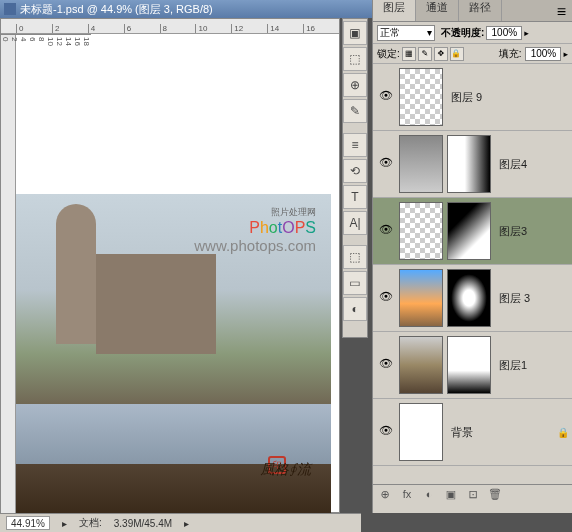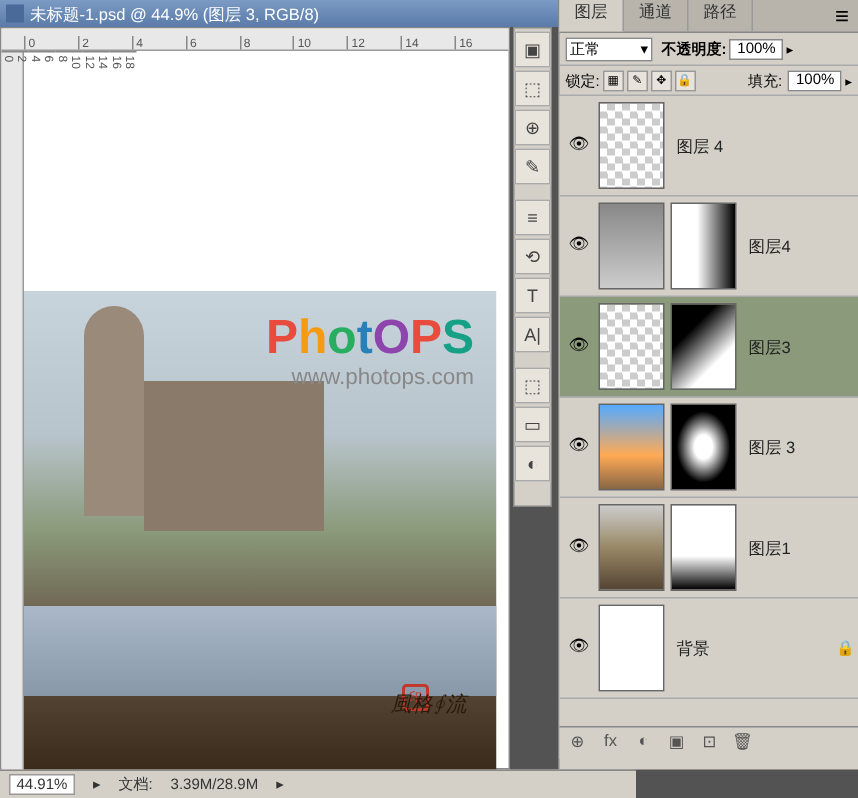--- a/index.html
+++ b/index.html
@@ -12,21 +12,21 @@
 .ruler-h { height: 15px; background: #e8e8e8; border-bottom: 1px solid #999; font-size: 8px; color: #555; display: flex; align-items: flex-end; padding-left: 15px; }
 .ruler-h span { flex: 1; border-left: 1px solid #888; padding-left: 2px; }
 .ruler-v { position: absolute; left: 0; top: 15px; width: 15px; height: 480px; background: #e8e8e8; border-right: 1px solid #999; font-size: 8px; color: #555; writing-mode: vertical-lr; }
 .ruler-v span { display: block; border-top: 1px solid #888; padding-top: 2px; height: 48px; }
 
 .canvas-content { position: absolute; left: 15px; top: 15px; width: 315px; height: 480px; overflow: hidden; }
 .doc-text { padding: 10px 12px; font-size: 16px; font-weight: bold; line-height: 1.6; color: #2a2a2a; font-family: "SimSun", serif; }
 
 .watermark-area { position: absolute; right: 15px; top: 172px; text-align: right; }
 .watermark-sub { font-size: 9px; color: #666; }
-.watermark-logo { font-size: 32px; font-weight: bold; }
+.watermark-logo { font-size: 16px; font-weight: normal; }
 .watermark-logo .p1 { color: #e74c3c; }
 .watermark-logo .h { color: #f39c12; }
 .watermark-logo .o1 { color: #27ae60; }
 .watermark-logo .t { color: #2980b9; }
 .watermark-logo .o2 { color: #8e44ad; }
 .watermark-logo .p2 { color: #e74c3c; }
 .watermark-logo .s { color: #16a085; }
 .watermark-url { font-size: 15px; color: #888; }
 
 .castle-img { position: absolute; top: 160px; left: 0; width: 315px; height: 320px; background: linear-gradient(#c8d4dc 0%, #b8c4cc 30%, #8a9a7a 50%, #6a5a4a 70%, #3a2a1a 100%); }
@@ -59,21 +59,21 @@
 .layer-row.selected { background: #8a9a7a; }
 .layer-eye { width: 16px; height: 16px; margin: 0 3px; font-size: 11px; text-align: center; cursor: pointer; }
 .layer-thumb { width: 44px; height: 58px; background: #fff; border: 1px solid #666; margin: 0 2px; position: relative; overflow: hidden; }
 .layer-thumb.checker { background: repeating-conic-gradient(#ccc 0% 25%, #fff 0% 50%) 0 0/10px 10px; }
 .layer-mask { width: 44px; height: 58px; background: #fff; border: 1px solid #666; margin: 0 2px; position: relative; }
 .layer-label { font-size: 11px; color: #222; margin-left: 6px; }
 
 .layer-footer { height: 22px; background: #d4d0c8; border-top: 1px solid #888; display: flex; align-items: center; padding: 0 4px; gap: 6px; }
 .footer-icon { width: 16px; height: 16px; font-size: 11px; color: #555; text-align: center; cursor: pointer; }
 
-.statusbar { position: absolute; bottom: 0; left: 0; width: 424px; height: 19px; background: #d4d0c8; border-top: 1px solid #888; display: flex; align-items: center; font-size: 10px; color: #333; padding: 0 6px; gap: 12px; }
+.statusbar { position: absolute; bottom: 0; left: 0; width: 361px; height: 19px; background: #d4d0c8; border-top: 1px solid #888; display: flex; align-items: center; font-size: 10px; color: #333; padding: 0 6px; gap: 12px; }
 .status-field { background: #fff; border: 1px solid #999; padding: 0 4px; height: 14px; line-height: 14px; }
 </style>
 </head>
 <body>
 
 <div class="titlebar">
   <div class="icon"></div>
   <span>未标题-1.psd @ 44.9% (图层 3, RGB/8)</span>
 </div>
 
@@ -103,20 +103,21 @@
     </div>
   <div class="canvas-content">
     <div class="castle-img">
       <div class="castle-tower"></div>
       <div class="castle-bldg"></div>
       <div class="water"></div>
       <div class="seal">印</div>
       <div class="signature">風格∮流</div>
     </div>
     <div class="watermark-area">
+      <div class="watermark-sub">照片处理网</div>
       <div class="watermark-logo"><span class="p1">P</span><span class="h">h</span><span class="o1">o</span><span class="t">t</span><span class="o2">O</span><span class="p2">P</span><span class="s">S</span></div>
       <div class="watermark-url">www.photops.com</div>
     </div>
   </div>
 </div>
 
 <div class="vtool" id="vtool">
     <div class="vtool-btn">▣</div>
     <div class="vtool-btn">⬚</div>
     <div class="vtool-btn">⊕</div>
@@ -155,21 +156,21 @@
     <div class="lock-icon">✥</div>
     <div class="lock-icon">🔒</div>
     <span style="margin-left:auto">填充:</span>
     <div class="opacity-input">100%</div>
     <span style="font-size:9px">▸</span>
   </div>
   <div class="layers-list" id="layers-list">
       <div class="layer-row">
         <div class="layer-eye">👁</div>
         <div class="layer-thumb checker"></div>
-        <span class="layer-label">图层 4</span>
+        <span class="layer-label">图层 9</span>
       </div>
       <div class="layer-row">
         <div class="layer-eye">👁</div>
         <div class="layer-thumb" style="background: linear-gradient(rgb(136, 136, 136), rgb(204, 204, 204));"></div>
         <div class="layer-mask" style="background: linear-gradient(90deg, rgb(255, 255, 255) 40%, rgb(0, 0, 0));"></div>
         <span class="layer-label">图层4</span>
       </div>
       <div class="layer-row selected">
         <div class="layer-eye">👁</div>
         <div class="layer-thumb checker"></div>
@@ -202,15 +203,15 @@
       <div class="footer-icon">▣</div>
       <div class="footer-icon">⊡</div>
       <div class="footer-icon">🗑</div>
     </div>
 </div>
 
 <div class="statusbar">
   <div class="status-field">44.91%</div>
   <span>▸</span>
   <span>文档:</span>
-  <span>3.39M/28.9M</span>
+  <span>3.39M/45.4M</span>
   <span>▸</span>
 </div>
 
 </body></html>

